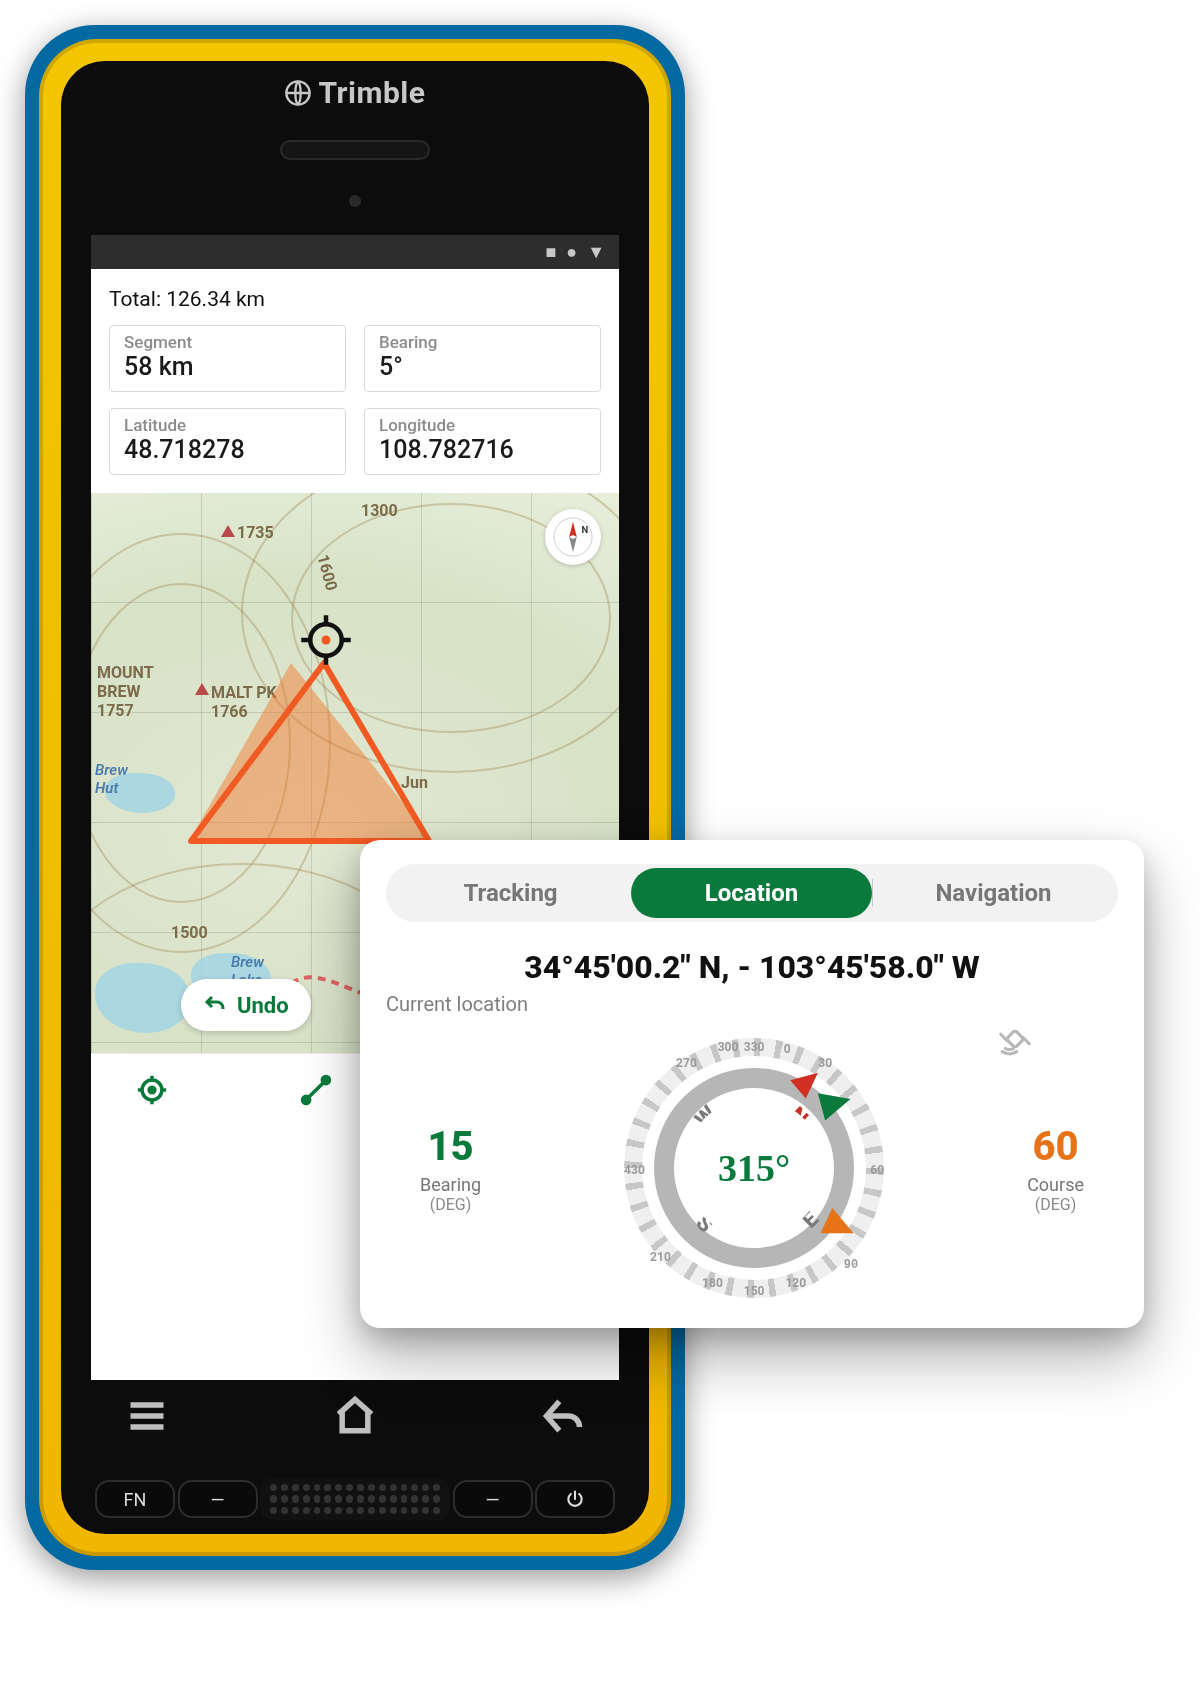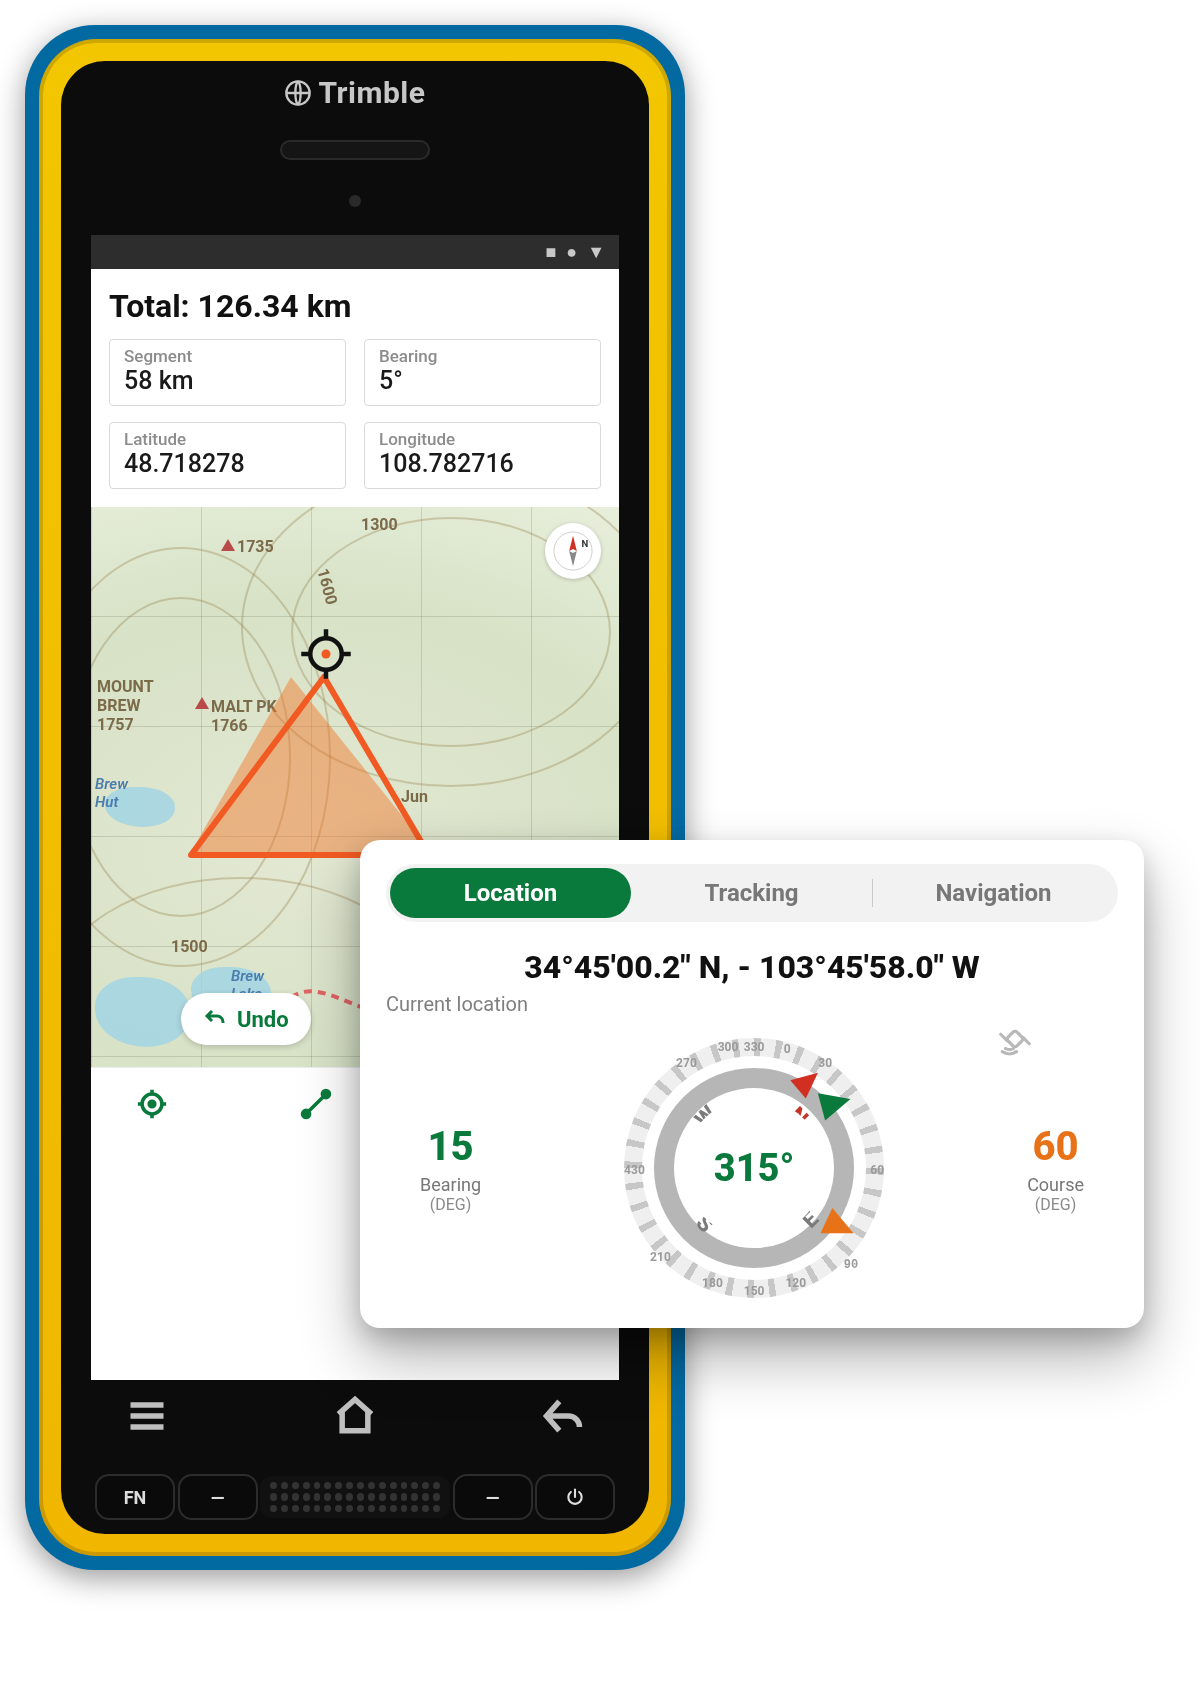--- a/index.html
+++ b/index.html
@@ -54,24 +54,24 @@
   }
   .cam-dot {
     position:absolute; top:170px; left:50%; transform:translateX(-50%);
     width:12px; height:12px; border-radius:50%; background:#2a2a2a;
   }
 
   
   .btm-row { position:absolute; bottom:50px; left:0; right:0;
     display:flex; justify-content:space-between; align-items:center; padding:0 70px; }
   .pill-btn {
-    width:80px; height:46px; border-radius:14px;
+    width:80px; height:38px; border-radius:14px;
     background:#0a0a0a; border:2px solid #2c2c2c;
     display:flex; align-items:center; justify-content:center;
-    color:#ddd; font-size:18px; font-weight:700;
+    color:#ddd; font-size:18px; font-weight:400;
   }
   .speaker-grille {
     width:190px; height:42px; border-radius:12px; background:#111;
     display:grid; grid-template-columns:repeat(16,1fr); grid-template-rows:repeat(3,1fr);
     gap:4px; padding:6px 10px;
   }
   .speaker-grille i { background:#333; border-radius:50%; }
 
   
   .android-nav {
@@ -98,21 +98,21 @@
     display:flex; align-items:center; gap:14px;
     padding:16px 18px;
     border-bottom:1px solid #ececec;
     box-shadow: 0 2px 3px rgba(0,0,0,.05);
   }
   .app-title { font-weight:800; font-size:30px; color:#111; flex:1; }
   .icon-btn { width:36px; height:36px; display:flex; align-items:center; justify-content:center;
     cursor:pointer; color:#0a7a3c; }
   .icon-btn svg { width:30px; height:30px; stroke:#0a7a3c; fill:none; stroke-width:3; }
 
-  .total-row { padding:18px 18px 8px; font-size:32px; font-weight:700; color:#111; }
+  .total-row { padding:18px 18px 8px; font-size:21px; font-weight:400; color:#111; }
   .metrics {
     display:grid; grid-template-columns:1fr 1fr; gap:16px 18px;
     padding:6px 18px 18px;
   }
   .metric-box { border:1px solid #d9d9d9; border-radius:4px; padding:6px 14px 10px; background:#fff; }
   .metric-label { font-size:17px; color:#8c8c8c; font-weight:500; }
   .metric-value { font-size:25px; color:#1a1a1a; font-weight:500; margin-top:0px; }
 
   
   .map {
@@ -219,21 +219,21 @@
   .ring-outer {
     position:absolute; inset:0; border-radius:50%;
     background:
       repeating-conic-gradient(#c7c7c7 0 3deg, #efefef 3deg 10deg);
   }
   .ring-mask { position:absolute; inset:18px; border-radius:50%; background:#fff; }
   .ring-grey { position:absolute; inset:30px; border-radius:50%; border:20px solid #b6b6b6; }
   .compass-center {
     position:absolute; inset:60px; border-radius:50%; background:#fff;
     display:flex; align-items:center; justify-content:center;
-    font-size:38px; font-weight:800; color:#0a7a3c;
+    font-size:38px; font-weight:800; color:#0a7a3c;font-family:Liberation Serif, serif;
   }
   .card-dir { position:absolute; font-size:22px; font-weight:800; color:#7a7a7a; }
   .card-n { color:#c63225; top:66px; right:78px; transform:rotate(45deg); }
   .card-s { bottom:62px; left:74px; transform:rotate(45deg); }
   .card-e { bottom:66px; right:68px; transform:rotate(-45deg); }
   .card-w { top:66px; left:72px; transform:rotate(-45deg); }
   .tick-num { position:absolute; font-size:12px; font-weight:700; color:#9a9a9a; }
 
   
   .ptr { position:absolute; width:0; height:0; }
@@ -458,22 +458,22 @@
     <div class="pill-btn">
       <svg width="20" height="20" viewBox="0 0 24 24">
           <path d="M12 3v9M7 6a8 8 0 1010 0" fill="none" stroke="#ddd" stroke-width="2.5" stroke-linecap="round"></path>
         </svg>
     </div>
   </div>
 </div>
 
 <div class="loc-card">
   <div class="tabset">
+    <div class="tab">Tracking</div>
     <div class="tab active">Location</div>
-    <div class="tab">Tracking</div>
     <div class="tab-sep"></div>
     <div class="tab">Navigation</div>
   </div>
 
   <div class="coord">34°45'00.2" N, - 103°45'58.0" W</div>
   <div class="coord-sub">Current location</div>
 
   <div class="sat-icon">
     <svg viewBox="0 0 24 24">
       <g fill="none" stroke="#b8b8b8" stroke-width="2" stroke-linecap="round">

